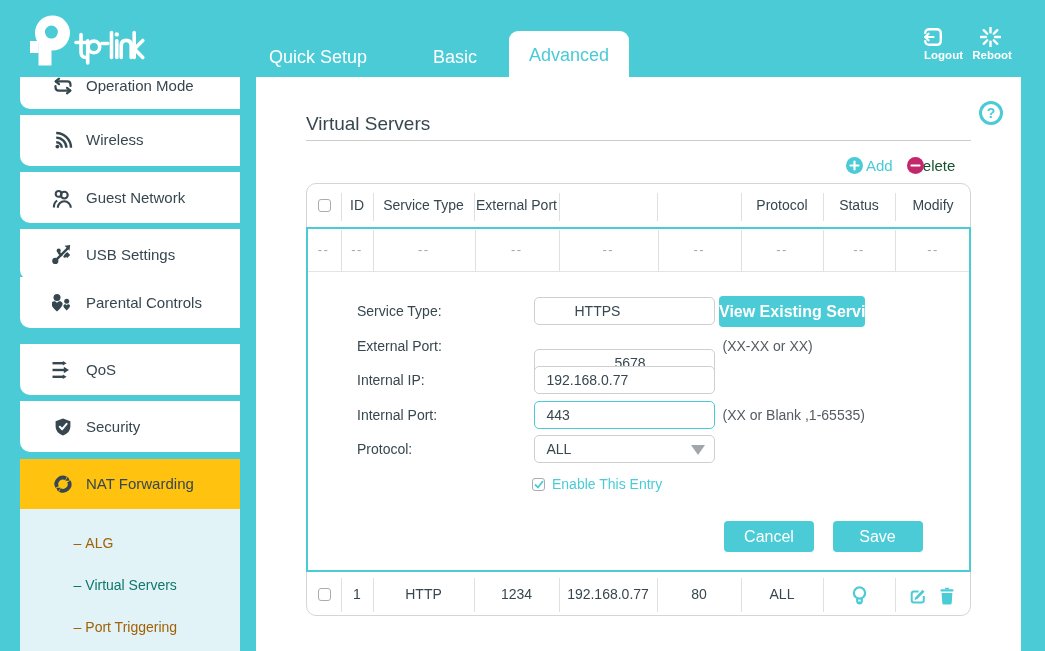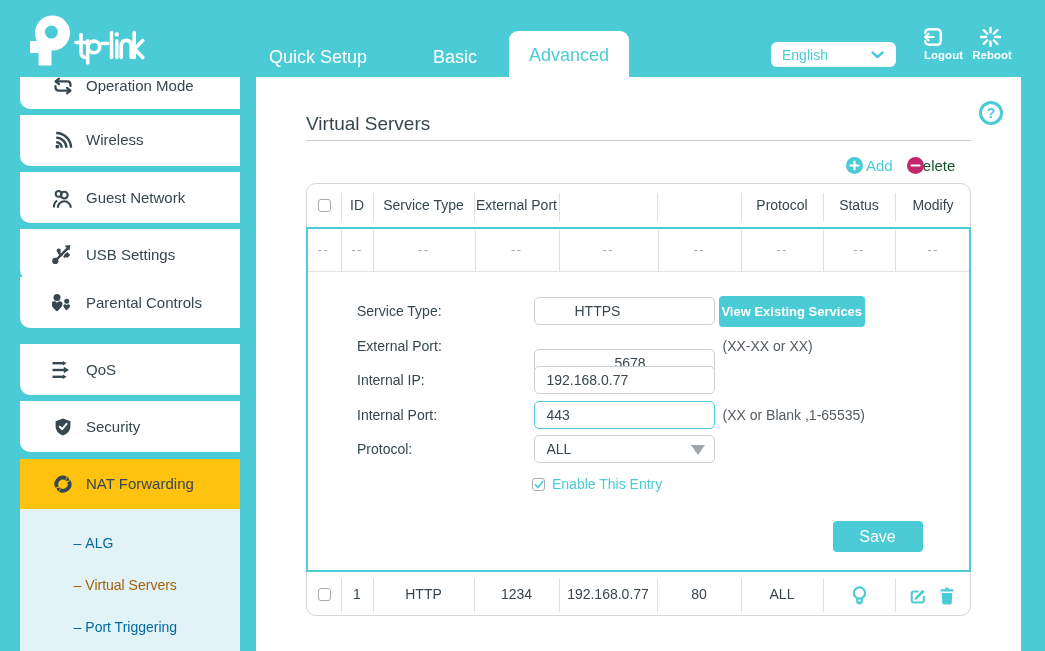--- a/index.html
+++ b/index.html
@@ -20,23 +20,23 @@
   #langbox { left:771px; top:42px; width:125px; height:25px; background:#fff; border-radius:6px; }
   #langbox span { position:absolute; left:11px; top:5px; font-size:14px; color:#4ACBD6; }
   .hicon-label { top:49px; width:60px; text-align:center; color:#fff; font-size:11.5px; font-weight:bold; }
 
   
   .card { left:20px; width:220px; height:51px; background:#fff; border-radius:0 0 0 10px; z-index:1; }
   .card .mi { position:absolute; left:31.5px; top:50%; margin-top:-11px; width:22px; height:22px; }
   .card .mt { position:absolute; left:66px; top:50%; margin-top:-9px; height:18px; line-height:18px; font-size:15px; color:#37474F; }
   #card-nat { background:#FFC20E; border-radius:0;text-decoration:underline; }
   #submenu { left:20px; top:509px; width:220px; height:142px; background:#E1F3F6; z-index:1; }
-  .sub { position:absolute; left:53.5px; font-size:14px; color:#0369a1; height:17px; line-height:17px; }
+  .sub { position:absolute; left:53.5px; font-size:14px; color:#a16207; height:17px; line-height:17px; }
   .sub b { font-weight:normal; padding-left:4px; }
-  .sub.sel { color:#a16207; }
+  .sub.sel { color:#0f766e; }
 
   
   #title { left:306px; top:113px; font-size:19px; color:#37474F; }
   #rule { left:306px; top:140px; width:665px; height:1px; background:#CCCCCC; }
   .adddel { top:158px; height:16px; line-height:16px; font-size:15px; }
 
   
   #tbl { left:306px; top:183px; width:665px; height:433px; border:1px solid #D5D5D5; border-radius:10px; }
   .vsep { position:absolute; width:1px; background:#E0E0E0; }
   .hcell { position:absolute; top:191px; height:28px; line-height:28px; text-align:center; font-size:14px; color:#37474F; }
@@ -174,26 +174,20 @@
         <path d="M104.2 17.5 v25"></path>
         <path d="M112.8 25.5 l-8.3 8.4 l8.3 8.6"></path>
       </g>
       <circle cx="86.8" cy="19.4" r="2.2" fill="#fff"></circle>
     </svg>
     <div class="navitem abs" style="left:268px; width:100px; text-align:center;">Quick Setup</div>
     <div class="navitem abs" style="left:415px; width:80px; text-align:center;">Basic</div>
     <div id="tab-adv" class="abs">
         <span>Advanced</span>
       </div>
-    <div id="langbox" class="abs">
-      <span>English</span>
-      <svg style="position:absolute; right:12px; top:9px;" width="13" height="8" viewBox="0 0 13 8">
-          <path d="M1.5 1.5 L6.5 6 L11.5 1.5" fill="none" stroke="#4ACBD6" stroke-width="2.4" stroke-linecap="round" stroke-linejoin="round"></path>
-        </svg>
-    </div>
     <svg class="abs" style="left:923px; top:27px;" width="20" height="20" viewBox="0 0 20 20">
         <path d="M6.5 2.2 h7 q4.3 0 4.3 4.3 v7 q0 4.3-4.3 4.3 h-7 q-4.3 0-4.3-4.3 v-7 q0-4.3 4.3-4.3 Z" fill="none" stroke="#fff" stroke-width="2.4"></path>
         <rect x="0" y="6.8" width="4.4" height="6.4" fill="#4ACBD6"></rect>
         <path d="M10.5 10 H2.6" stroke="#fff" stroke-width="2.2" stroke-linecap="round"></path>
         <path d="M5.6 6.7 L2.2 10 L5.6 13.3" fill="none" stroke="#fff" stroke-width="2.2" stroke-linecap="round" stroke-linejoin="round"></path>
       </svg>
     <div class="hicon-label abs" style="left:903px;text-align:right;">Logout</div>
     <svg class="abs" style="left:980px; top:27px;" width="21" height="20" viewBox="0 0 21 20">
         <g stroke="#fff" stroke-width="2.4" stroke-linecap="round">
           <path d="M10.50 5.40 L10.50 0.40"></path>
@@ -273,31 +267,32 @@
     <div class="finput" style="top:68px;padding-left:40px;">HTTPS</div>
     <div class="finput" style="top:120px;text-align:center;">5678</div>
     <div class="finput" style="top:137.2px;">192.168.0.77</div>
     <div class="finput" style="top:171.8px; border:1.5px solid #4ACBD6;">443</div>
     <div class="finput" style="top:206.4px;">ALL
       <svg style="position:absolute; right:9px; top:9px;" width="14" height="10" viewBox="0 0 14 10">
           <path d="M0 0 h14 L7 10 Z" fill="#9FA7AD"></path>
         </svg>
     </div>
 
-    <div class="btn" style="left:411px; top:66.5px; width:145.5px; height:31px; font-size:13px; font-weight:bold; line-height:31px;">View Existing Services</div>
+    <div class="btn" style="left:411px; top:66.5px; width:145.5px; height:31px; font-size:16px; font-weight:bold; line-height:31px;">View Existing Services</div>
     <div class="fhint" style="top:107.5px;">(XX-XX or XX)</div>
     <div class="fhint" style="top:176.5px;">(XX or Blank ,1-65535)</div>
 
     <div style="position:absolute; left:223.5px; top:249px; width:13px; height:13px; border:1.5px solid #A7ADB3; border-radius:3px;">
       <svg style="position:absolute; left:1px; top:1px;" width="10" height="9" viewBox="0 0 10 9">
           <path d="M1 4.5 L4 7.5 L9 1" fill="none" stroke="#4ACBD6" stroke-width="1.8"></path>
         </svg>
     </div>
     <div style="position:absolute; left:244px; top:247px; font-size:14px; color:#4ACBD6;">Enable This Entry</div>
 
+    <div class="btn" style="left:416px; top:291.5px; width:90px; height:31px; font-size:16px; line-height:31px;">Cancel</div>
     <div class="btn" style="left:524.5px; top:291.5px; width:90px; height:31px; font-size:16px; line-height:31px;">Save</div>
   </div>
 
   <div class="cb abs" style="left:318px; top:588px;"></div>
   <div class="bcell" style="left:341px; width:32px;">1</div>
   <div class="bcell" style="left:373px; width:101px;">HTTP</div>
   <div class="bcell" style="left:474px; width:85px;">1234</div>
   <div class="bcell" style="left:559px; width:98px;">192.168.0.77</div>
   <div class="bcell" style="left:657px; width:84px;">80</div>
   <div class="bcell" style="left:741px; width:82px;">ALL</div>

